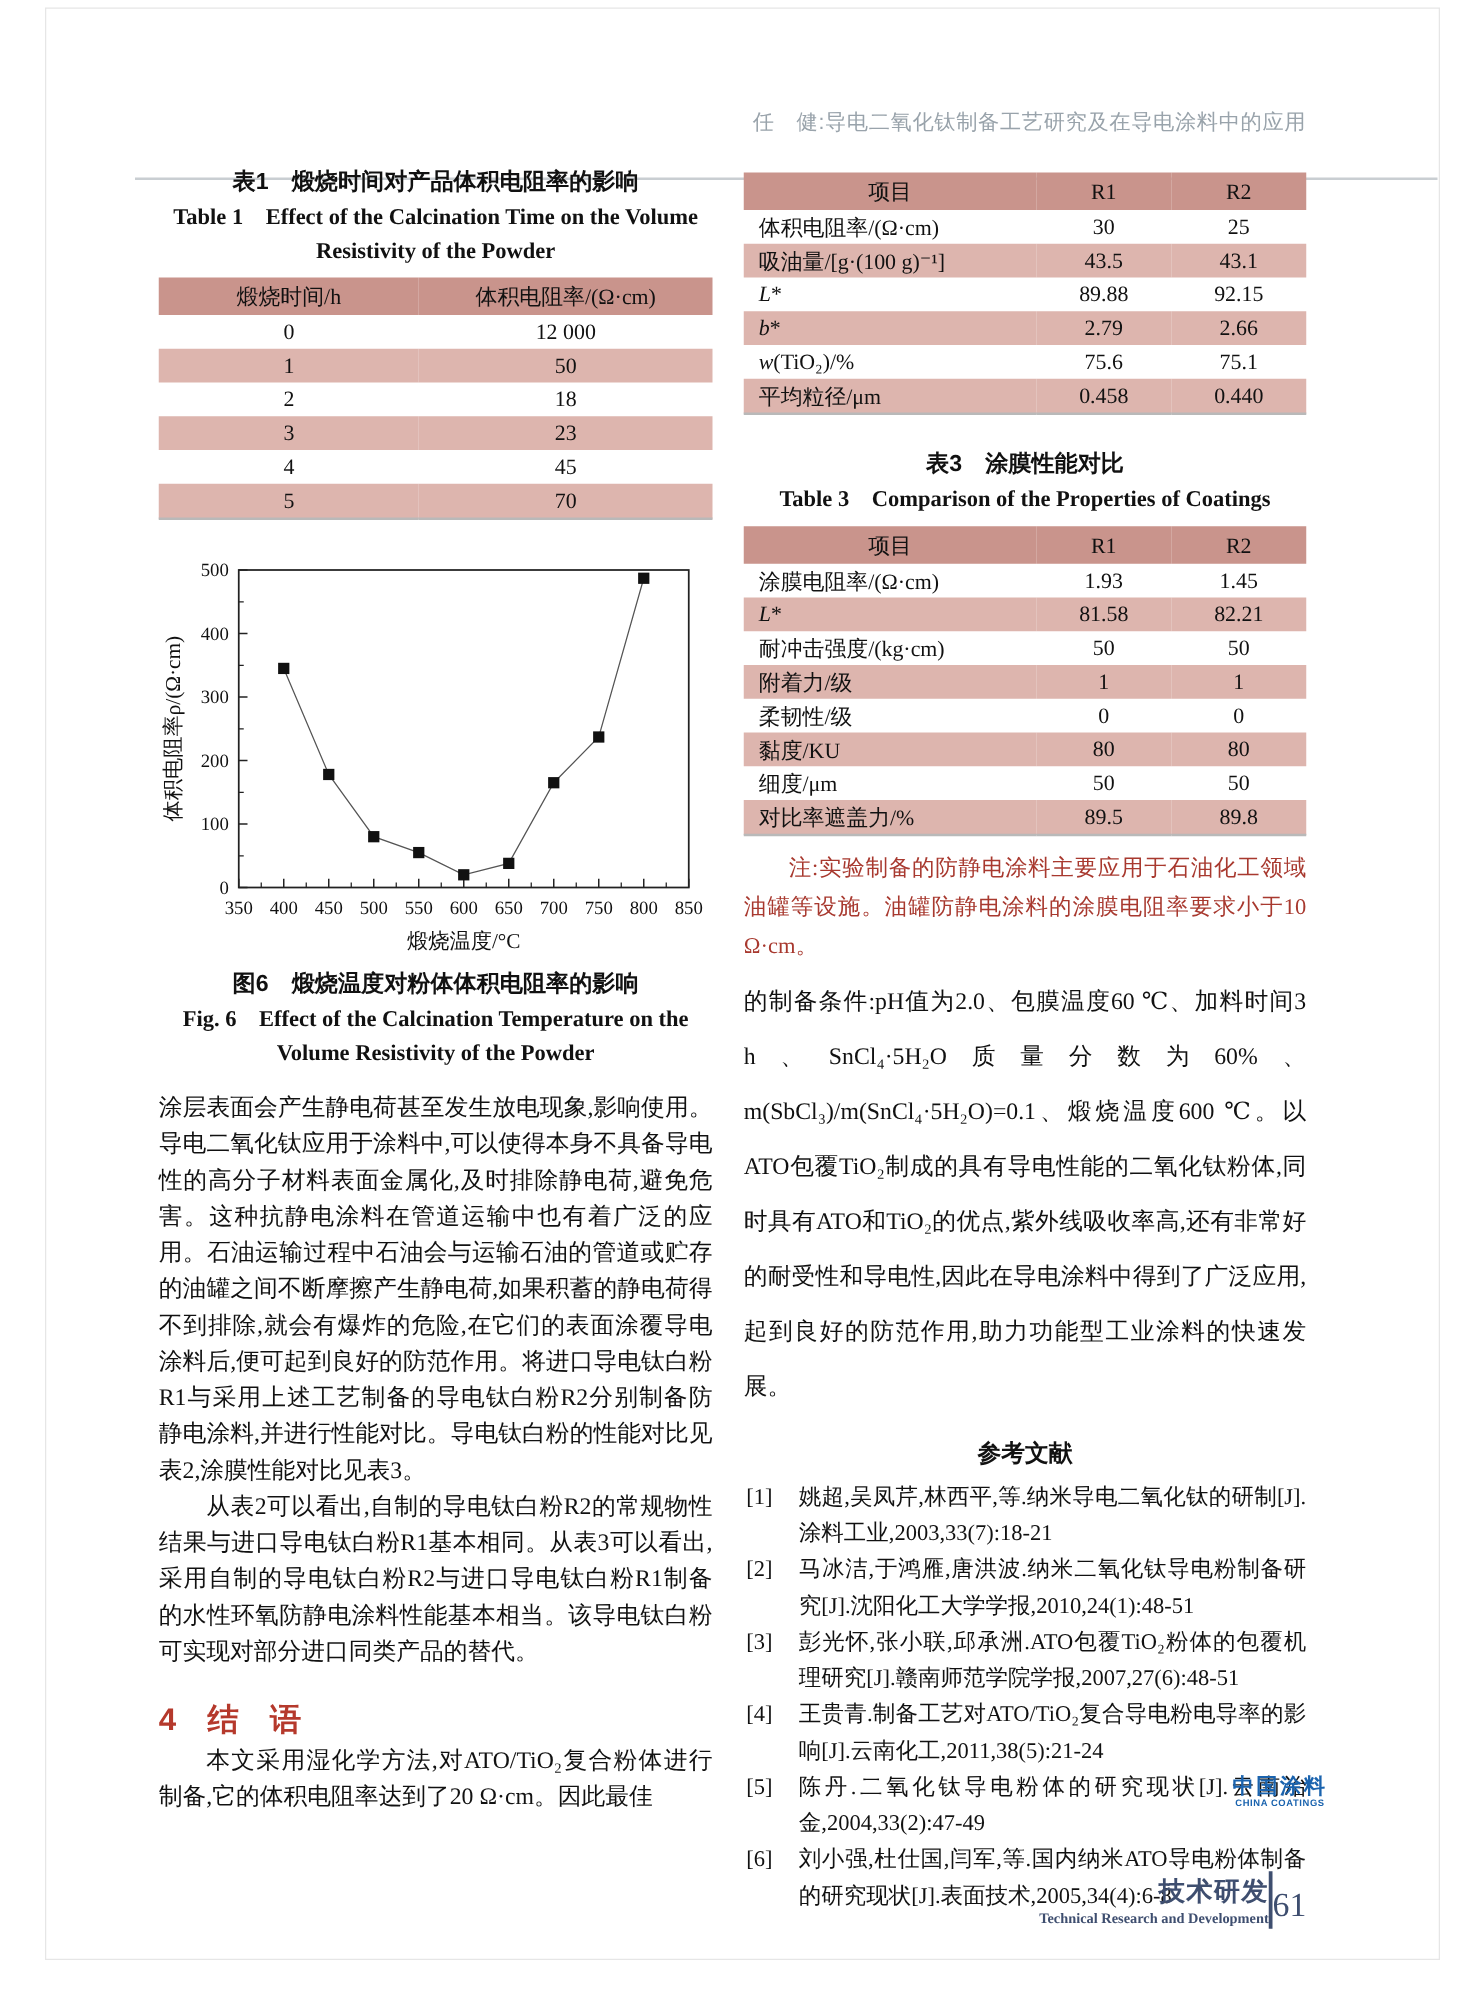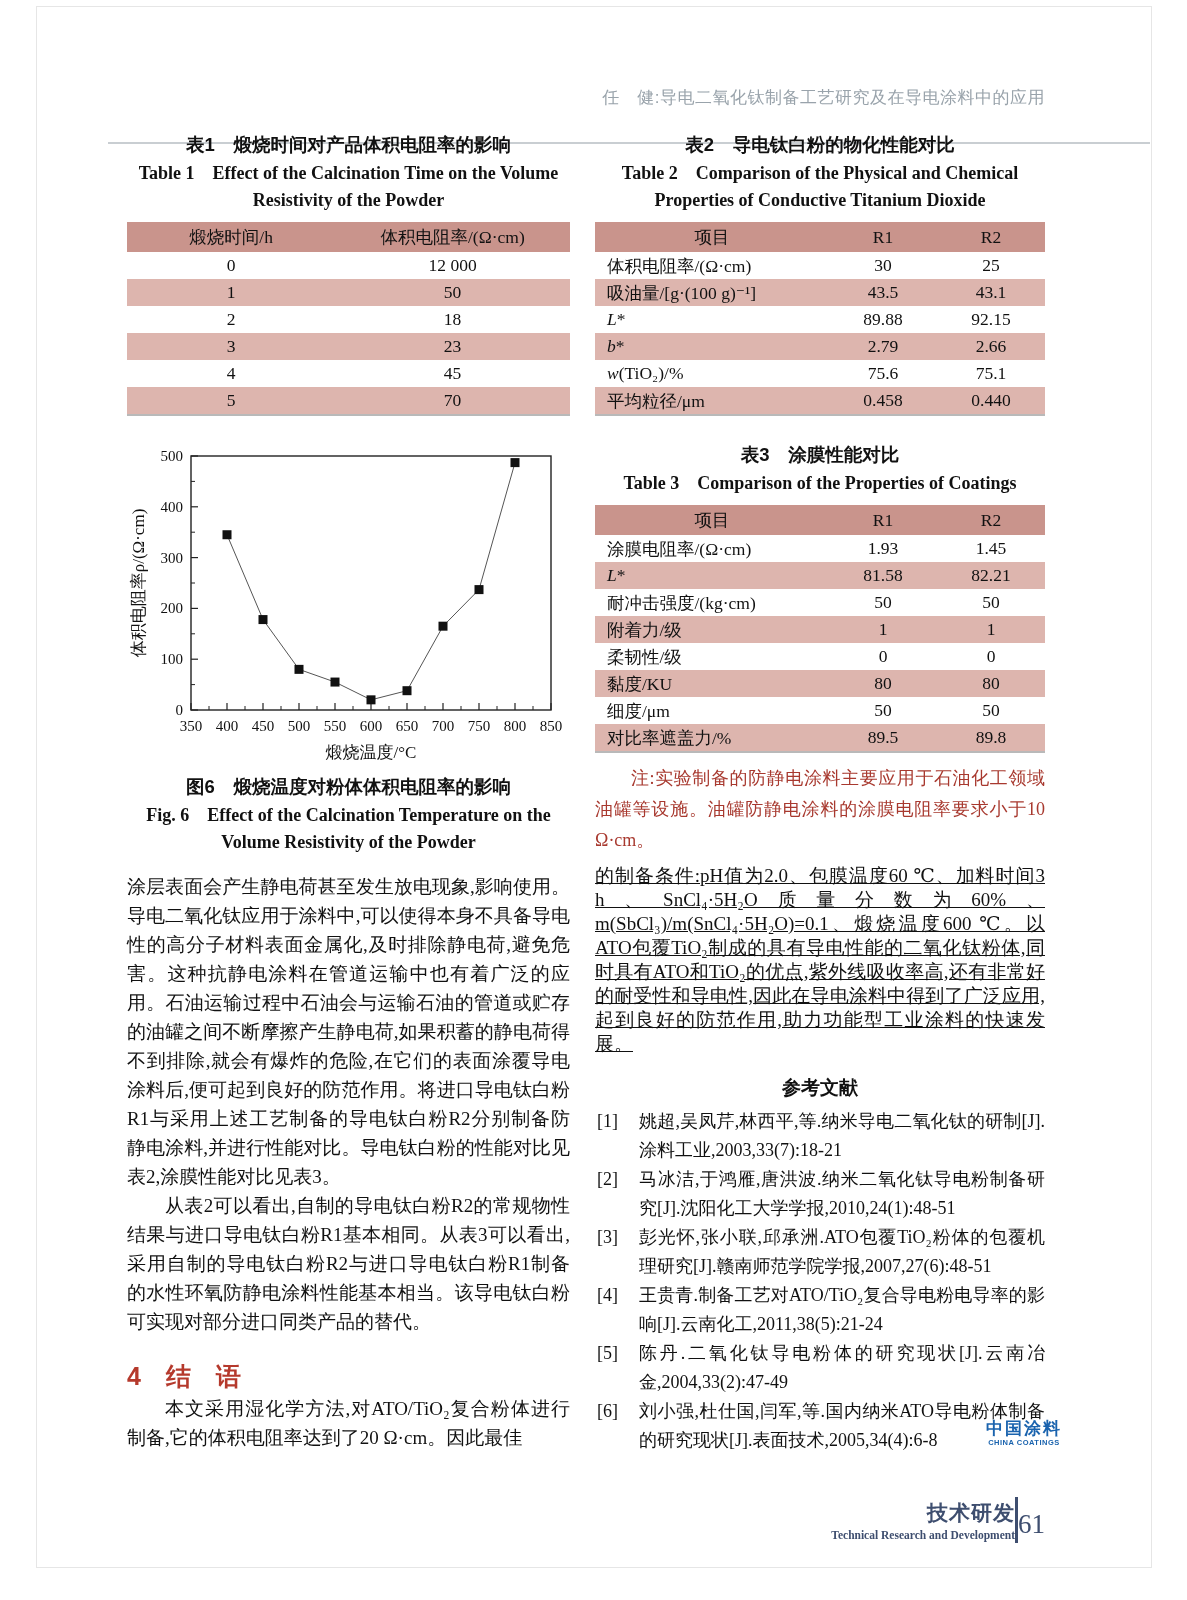--- a/index.html
+++ b/index.html
@@ -43,21 +43,21 @@
   .fig-caption .cn{font-family:"Liberation Sans","DejaVu Sans",sans-serif;font-weight:bold;font-size:18.5px;line-height:30px;}
   .fig-caption .en{font-family:"Liberation Serif","DejaVu Serif",serif;font-weight:bold;font-size:18px;line-height:27px;}
 
   .body-text{font-size:19px;line-height:29px;text-align:justify;margin-top:16px;}
   .body-text p{margin:0;}
   .indent{text-indent:2em;}
   .section-heading{font-family:"Liberation Sans","DejaVu Sans",sans-serif;font-weight:bold;font-size:25px;color:var(--heading-red);margin-top:22px;line-height:36px;}
   .after-heading{margin-top:8px;}
 
   .note{font-size:18px;line-height:31px;color:var(--note-red);text-align:justify;text-indent:2em;margin-top:10px;}
-  .body-right{font-size:19px;line-height:24px;text-align:justify;margin-top:8px;text-decoration:underline;}
+  .body-right{font-size:19px;line-height:44px;text-align:justify;margin-top:8px;}
   .body-right p{margin:0;}
 
   .ref-heading{text-align:center;font-family:"Liberation Sans","DejaVu Sans",sans-serif;font-weight:bold;font-size:19px;margin-top:18px;line-height:27px;}
   .ref-list{margin-top:6px;font-size:18px;line-height:29px;}
   .ref-item{position:relative;padding-left:44px;text-align:justify;}
   .ref-num{position:absolute;left:2px;top:0;}
 
   .logo{position:absolute;left:986px;top:1420px;text-align:center;color:var(--logo-blue);font-family:"Liberation Sans","DejaVu Sans",sans-serif;line-height:1.1;}
   .logo-cn{font-weight:bold;font-size:17px;letter-spacing:2px;}
   .logo-en{font-weight:bold;font-size:7.5px;letter-spacing:.5px;}
@@ -191,24 +191,20 @@
 
   <div class="body-text">
     <p>涂层表面会产生静电荷甚至发生放电现象,影响使用。导电二氧化钛应用于涂料中,可以使得本身不具备导电性的高分子材料表面金属化,及时排除静电荷,避免危害。这种抗静电涂料在管道运输中也有着广泛的应用。石油运输过程中石油会与运输石油的管道或贮存的油罐之间不断摩擦产生静电荷,如果积蓄的静电荷得不到排除,就会有爆炸的危险,在它们的表面涂覆导电涂料后,便可起到良好的防范作用。将进口导电钛白粉R1与采用上述工艺制备的导电钛白粉R2分别制备防静电涂料,并进行性能对比。导电钛白粉的性能对比见表2,涂膜性能对比见表3。</p>
     <p class="indent">从表2可以看出,自制的导电钛白粉R2的常规物性结果与进口导电钛白粉R1基本相同。从表3可以看出,采用自制的导电钛白粉R2与进口导电钛白粉R1制备的水性环氧防静电涂料性能基本相当。该导电钛白粉可实现对部分进口同类产品的替代。</p>
     <div class="section-heading">4　结　语</div>
     <p class="indent after-heading">本文采用湿化学方法,对ATO/TiO₂复合粉体进行制备,它的体积电阻率达到了20 Ω·cm。因此最佳</p>
   </div>
 </div>
 
 <div class="col-right">
-  <div class="tbl-title">
-    <div class="cn">表2　导电钛白粉的物化性能对比</div>
-    <div class="en">Table 2　Comparison of the Physical and Chemical Properties of Conductive Titanium Dioxide</div>
-  </div>
   <div id="table2-host">
       <table class="grid">
         <thead>
           <tr>
             <th>项目</th>
             <th>R1</th>
             <th>R2</th>
           </tr>
         </thead>
         <tbody>

